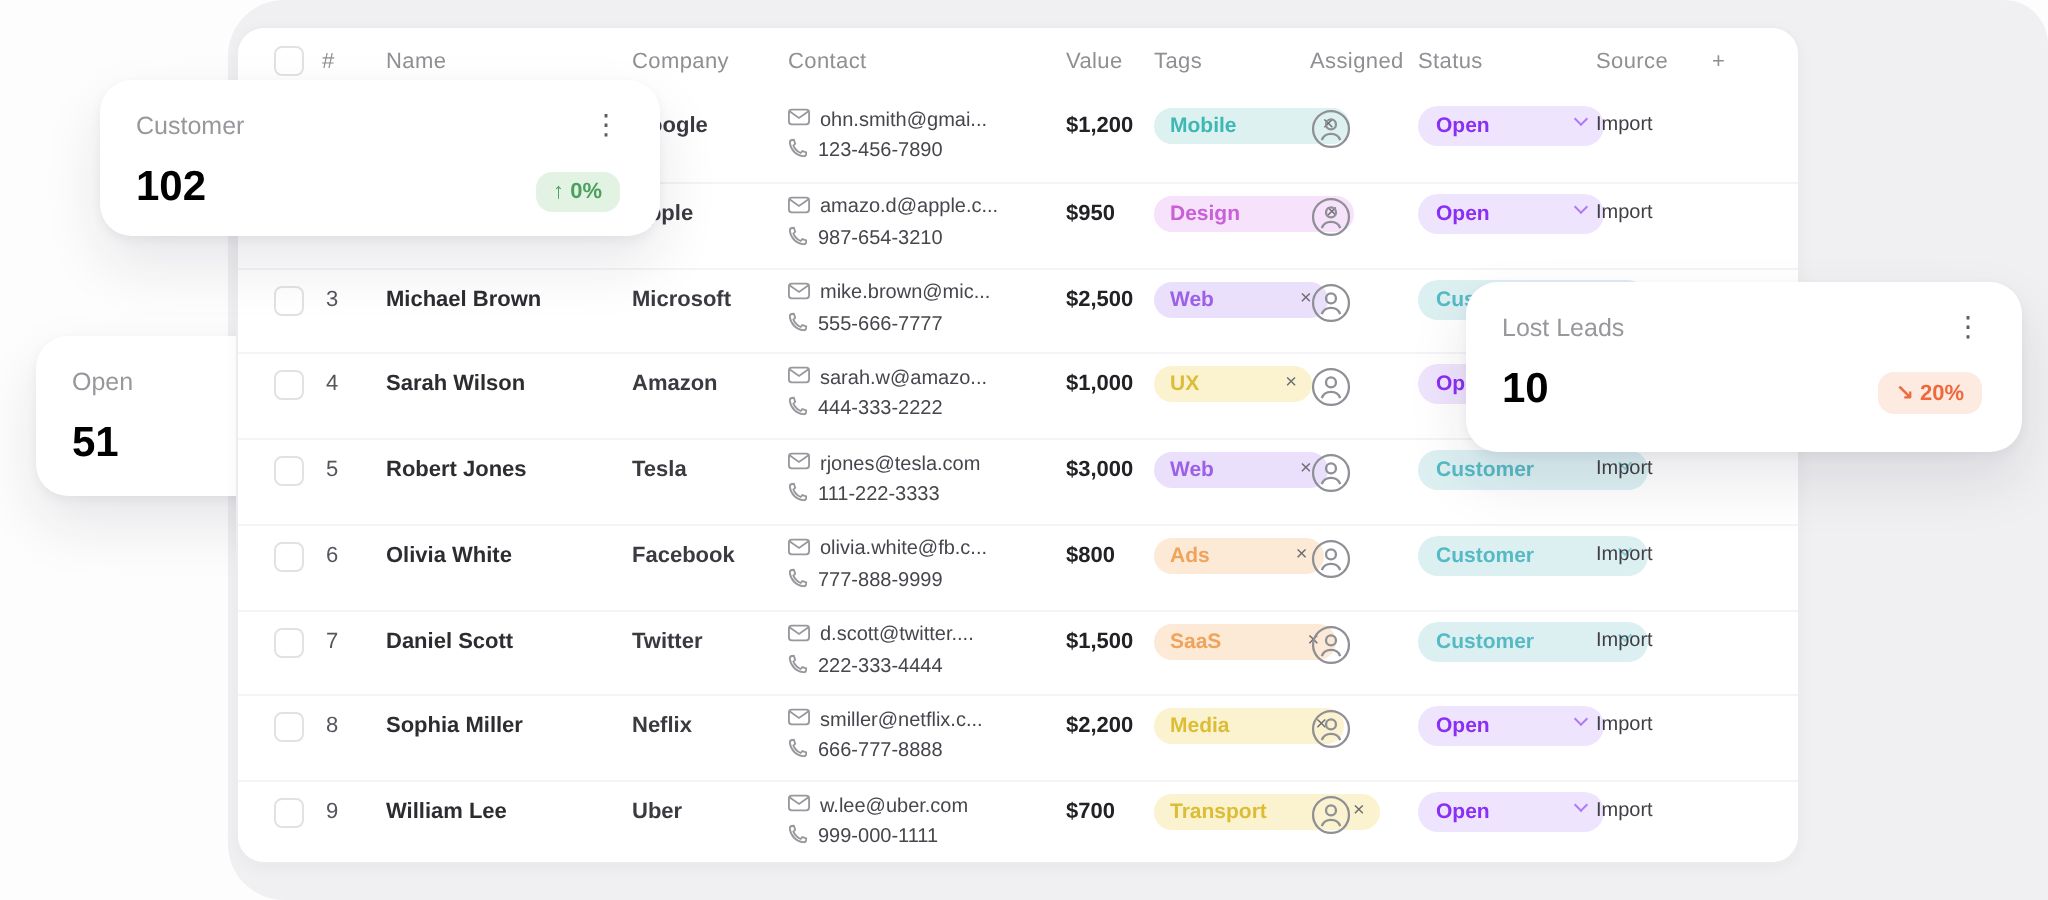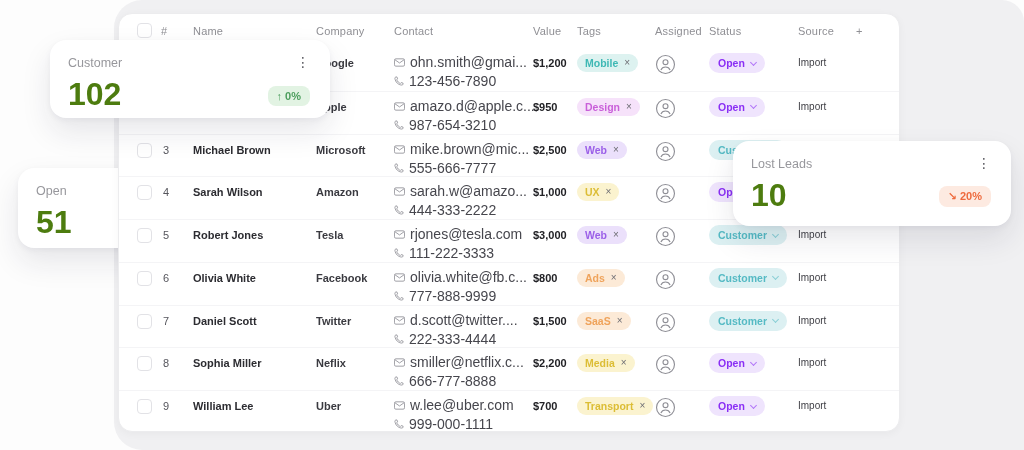--- a/index.html
+++ b/index.html
@@ -27,26 +27,26 @@
   .cell { position:absolute; white-space:nowrap; }
   .cb {
     position:absolute; left:18px; width:15px; height:15px; top:8px;
     border:1px solid #e2e2e6; border-radius:4px; background:#fff;
   }
   .thead .cb { top:9px; }
   .c-num   { left:44px;  top:9px;  font-size:11px; color:#55555c; }
   .c-name  { left:74px;  top:9px;  font-size:11px; font-weight:700; color:#2c2c31; width:118px; overflow:hidden; text-overflow:ellipsis; }
   .c-comp  { left:197px; top:9px;  font-size:11px; font-weight:700; color:#3a3a40; width:74px; overflow:hidden; }
   .c-contact { left:275px; top:6px; display:flex; flex-direction:column; gap:3px; }
-  .cline { display:flex; align-items:center; gap:5px; font-size:14px; color:#46464d; }
+  .cline { display:flex; align-items:center; gap:5px; font-size:10px; color:#46464d; }
   .cline svg { flex:0 0 auto; }
   .c-value { left:414px; top:9px;  font-size:11px; font-weight:700; color:#222226;text-align:right; }
   .chip {
-    position:absolute; display:inline-flex; align-items:center;
-    font-size:10.5px; font-weight:700; border-radius:10px; padding:3px 8px; line-height:12px;
+    position:absolute; display:inline-flex; 
+    font-size:10.5px; font-weight:700; border-radius:10px; padding:3px 8px; line-height:12px;gap:37px;
   }
   .chip.tag { left:458px; top:6px; }
   .chip .x { margin-left:6px; color:#6d6d73; font-weight:400; font-size:10px; }
   .assigned { position:absolute; left:536px; top:6px; width:21px; height:21px; color:#8f8f96; }
   .chip.status { left:590px; top:5px; border-radius:11px; padding:4px 9px; font-size:10.5px; }
   .chev {
     display:inline-block; width:5px; height:5px; margin-left:6px; margin-bottom:2px;
     border-right:1.4px solid currentColor; border-bottom:1.4px solid currentColor;
     transform:rotate(45deg); opacity:.6;
   }
@@ -55,21 +55,21 @@
   
   .stat-card {
     position:absolute; background:#fff; border-radius:16px;
     box-shadow:0 14px 30px rgba(25,25,55,0.10), 0 2px 6px rgba(25,25,55,0.05);
     padding:16px 20px 14px 18px;
   }
   .stat-top { display:flex; justify-content:space-between; align-items:flex-start; }
   .stat-label { font-size:12.5px; color:#97979c; }
   .kebab { font-size:14px; color:#5c5c62; line-height:12px; cursor:pointer; }
   .stat-bottom { display:flex; justify-content:space-between; align-items:flex-end; margin-top:12px; }
-  .stat-value { font-size:32px; font-weight:700; color:#4d7c0f; line-height:24px; }
+  .stat-value { font-size:21px; font-weight:700; color:#000000; line-height:24px; }
   .badge { font-size:11px; font-weight:700; border-radius:8px; padding:4px 9px; }
   .badge-up   { background:#e2f3e3; color:#4d9f5e; }
   .badge-down { background:#fdeae1; color:#ee6a3d; }
   .card-customer { left:50px;  top:40px;  width:280px; height:78px; z-index:3; }
   .card-open     { left:18px;  top:168px; width:200px; height:80px; z-index:1; }
   .card-lost     { left:733px; top:141px; width:278px; height:85px; z-index:3; }
 </style>
 </head>
 <body>
 

